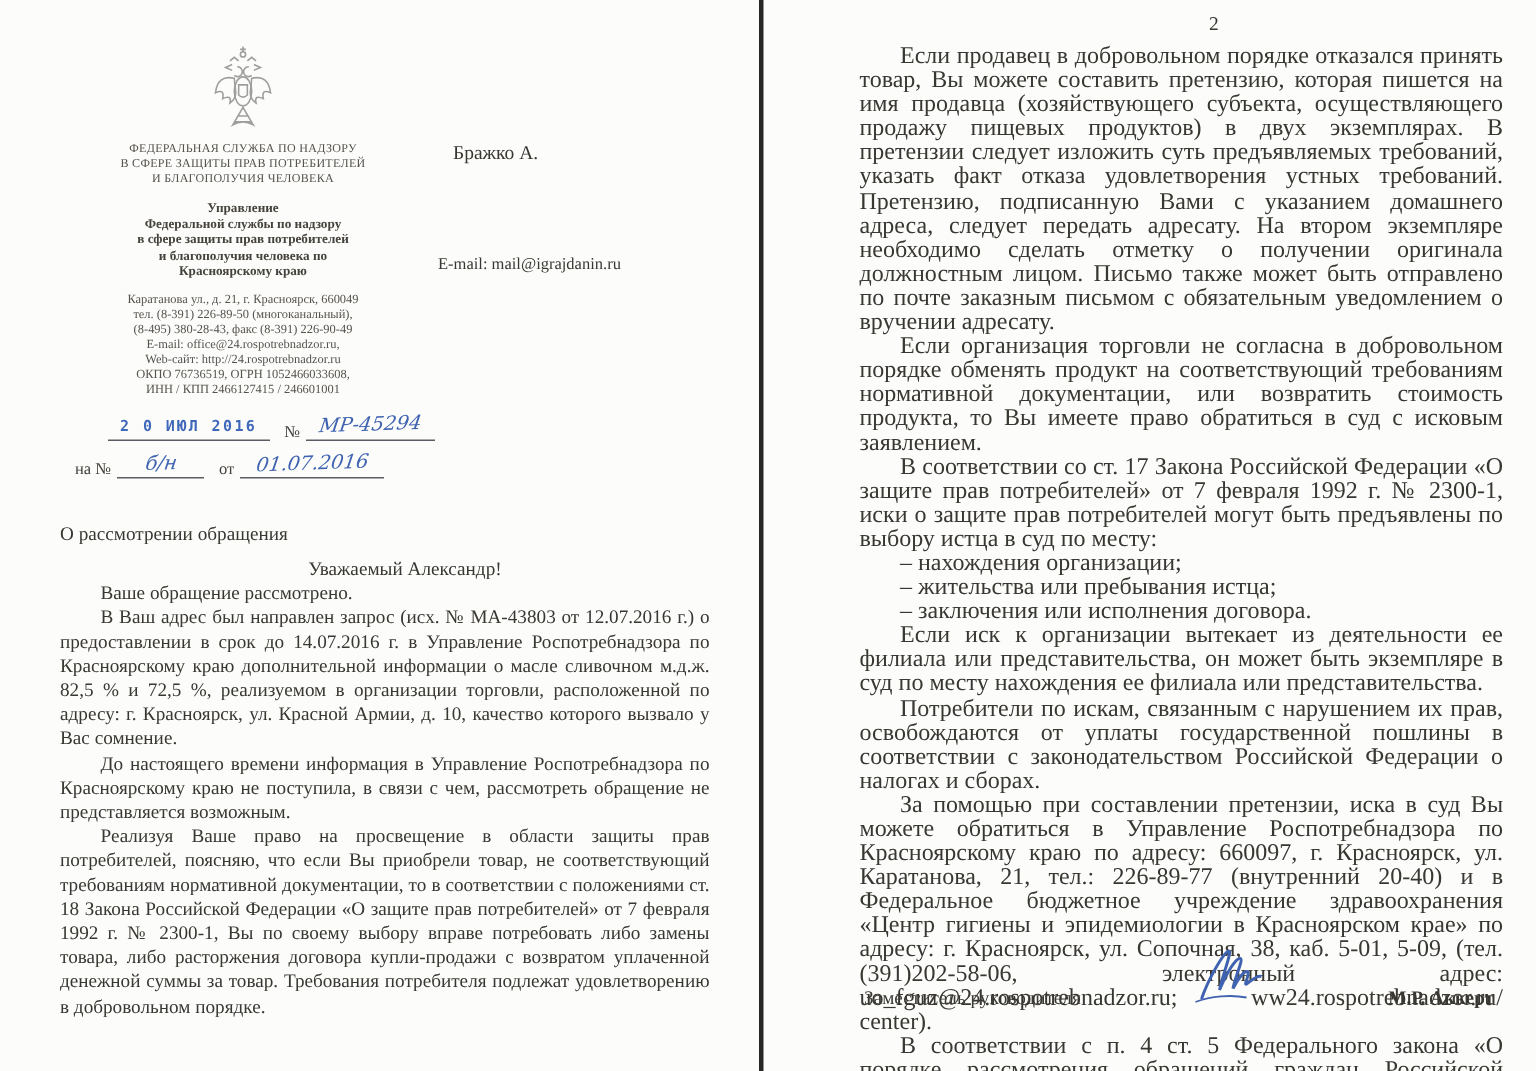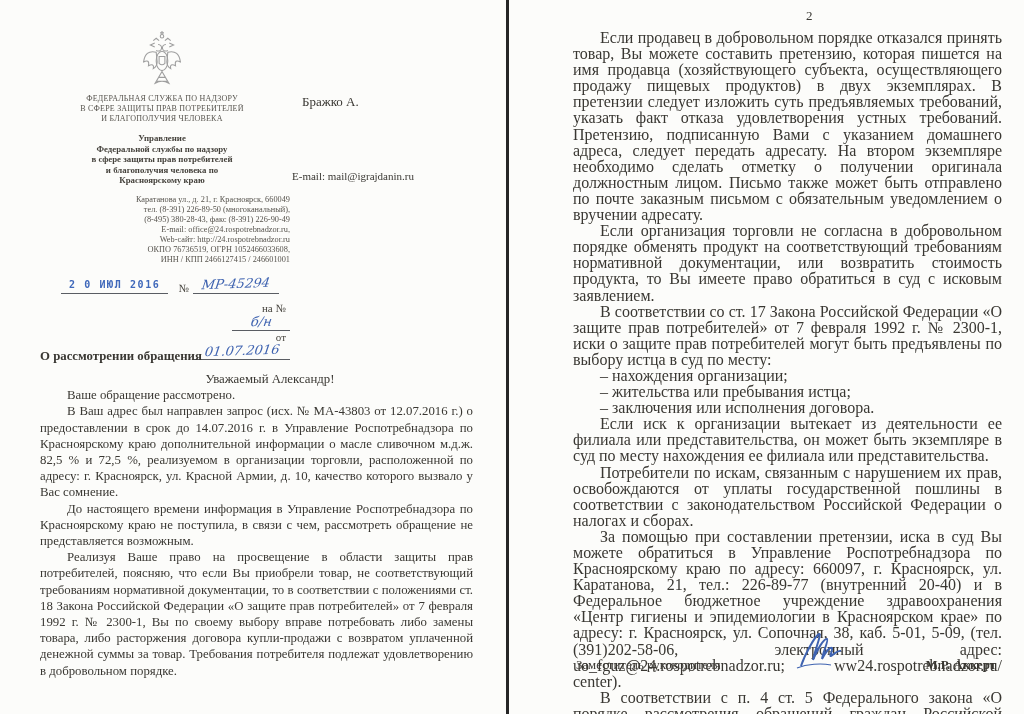--- a/index.html
+++ b/index.html
@@ -11,43 +11,43 @@
     color:#393732;
   }
   .divider { position:absolute; left:506px; top:0; width:3px; height:714px; background:#262626; }
 
   
   .letterhead { position:absolute; left:34px; top:30px; width:256px; text-align:center; }
   .emblem { display:block; margin:0 auto 6px auto; }
   .lh-line { display:block; }
   .agency-top { font-size:8px; line-height:10px; color:#56534d; letter-spacing:.2px; }
   .org-name { margin-top:9px; font-weight:bold; font-size:8.8px; line-height:10.6px; color:#45423c; }
-  .contact { margin-top:9px; font-size:8.3px; line-height:10px; color:#56534d;text-align:right; }
+  .contact { margin-top:9px; font-size:8.3px; line-height:10px; color:#56534d; }
 
-  .stamp-row { margin-top:9px; display:flex; align-items:flex-end; justify-content:center; padding-left:16px; }
+  .stamp-row { margin-top:9px; display:flex; align-items:flex-end; justify-content:flex-end; padding-left:16px; }
   .date-stamp {
     font-family:"DejaVu Sans Mono",monospace; font-weight:bold;
     color:#3f68ba; font-size:10px; letter-spacing:1.6px; white-space:nowrap;
     border-bottom:1px solid #5a5d63; padding:0 8px 3px 8px;
   }
   .num-label { font-size:11px; margin:0 4px 0 10px; color:#45423c; }
   .hand {
     font-family:"DejaVu Serif",serif; font-style:italic;
     color:#3f63b0; font-size:13px; white-space:nowrap;
     display:inline-block; transform:skewX(-10deg) rotate(-2deg);
   }
   .hw-slot { border-bottom:1px solid #5a5d63; padding:0 6px 1px 6px; min-width:86px; text-align:center; }
-  .ref-row { margin-top:8px; display:flex; align-items:flex-end; justify-content:flex-start; padding-left:16px; font-size:11px; color:#45423c;flex-direction:column; }
+  .ref-row { margin-top:8px; display:flex; align-items:flex-end; justify-content:flex-start; padding-left:16px; font-size:11px; color:#45423c; }
   .ref-row .lbl { margin:0 4px 0 0; }
   .ref-row .lbl.ot { margin:0 4px 0 10px; }
 
   .addressee { position:absolute; left:302px; top:94px; font-size:13px; }
   .email { position:absolute; left:292px; top:170px; font-size:11px; }
 
-  .subject { position:absolute; left:40px; top:349px; font-size:12.8px;font-weight:bold; }
+  .subject { position:absolute; left:40px; top:349px; font-size:12.8px; }
 
   .body1 { position:absolute; left:40px; top:371px; width:433px; font-size:12.8px; line-height:16.2px; text-align:justify; }
   .salutation { text-align:center; text-indent:0; margin-bottom:9px; }
   .body1 p, .body2 p { margin:0; text-indent:27px; }
 
   
   .page-num { position:absolute; left:806px; top:8px; font-size:13px; }
   .body2 { position:absolute; left:573px; top:30px; width:429px; font-size:16px; line-height:16.1px; text-align:justify; }
   .body2 p.list-item { text-align:left; }
 

